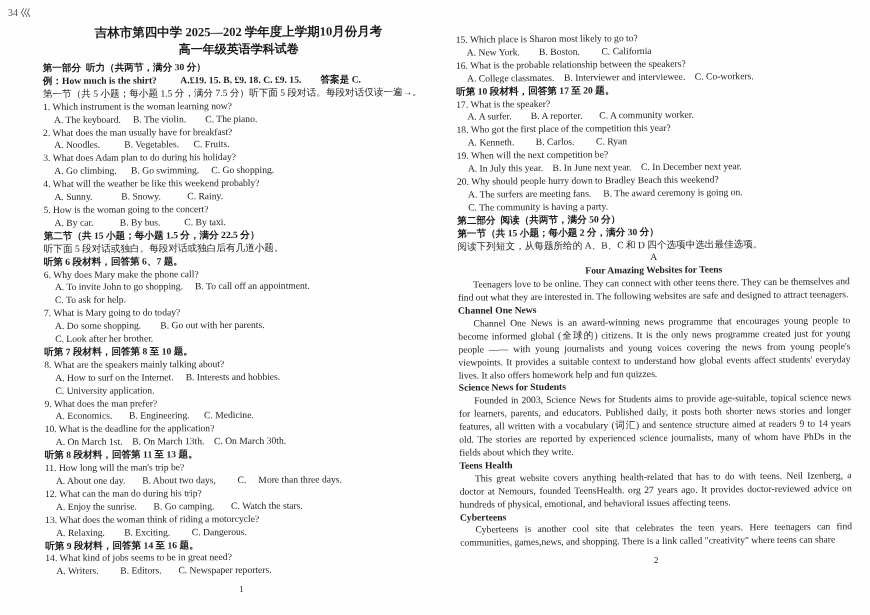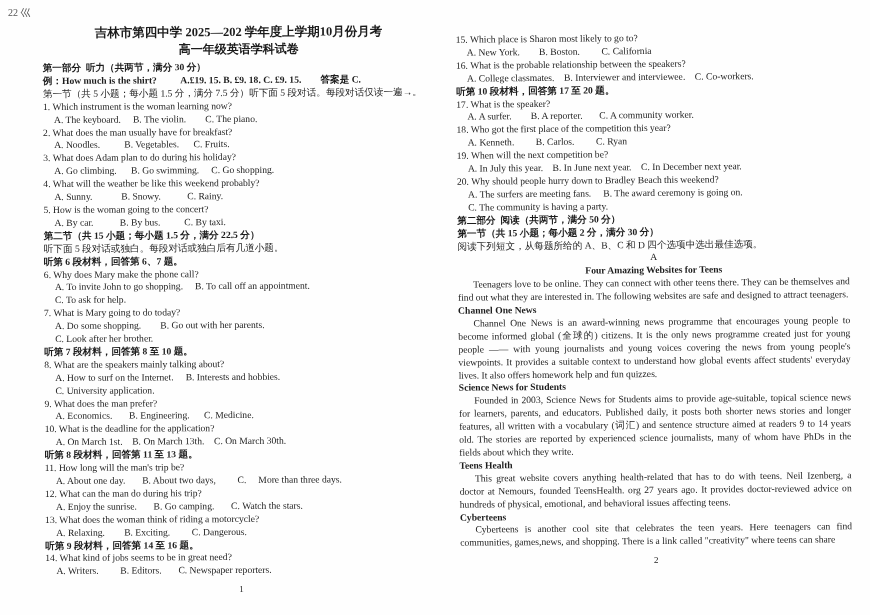--- a/index.html
+++ b/index.html
@@ -78,21 +78,21 @@
     text-align: center;
     font-size: 9px;
     margin-top: 7px;
   }
 </style>
 </head>
 <body>
 
 <div class="sheet">
 
-  <div class="corner-mark">22 巛</div>
+  <div class="corner-mark">34 巛</div>
 
   <div class="page page1">
     <div class="title1">吉林市第四中学 2025—202 学年度上学期10月份月考</div>
     <div class="title2">高一年级英语学科试卷</div>
     <div id="page1-lines">
         <div class="line bold">第一部分  听力（共两节，满分 30 分）</div>
         <div class="line bold">例：How much is the shirt?          A.£19. 15. B. £9. 18. C. £9. 15.        答案是 C.</div>
         <div class="line plain">第一节（共 5 小题；每小题 1.5 分，满分 7.5 分）听下面 5 段对话。每段对话仅读一遍→。</div>
         <div class="line q">1. Which instrument is the woman learning now?</div>
         <div class="line opt">A. The keyboard.     B. The violin.        C. The piano.</div>

